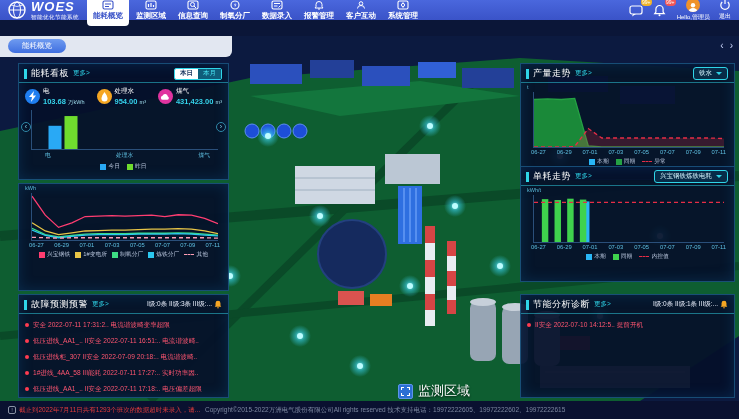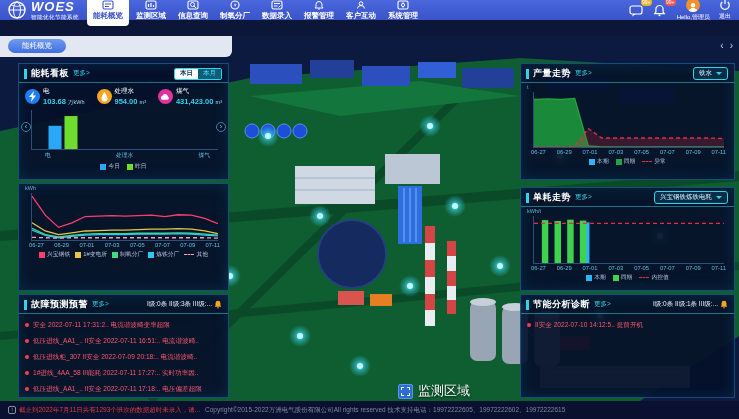--- a/index.html
+++ b/index.html
@@ -47,21 +47,21 @@
   .fs-btn { width:15px; height:15px; background:#2b6fd4; border:1px solid #5d94ea; border-radius:2px;
     display:flex; align-items:center; justify-content:center; cursor:pointer; padding:0; }
   .map-label { color:#fff; font-size:13px; text-shadow:0 1px 2px rgba(0,0,0,.8); }
 
   
   .panel { position:absolute; z-index:10; background:rgba(5,16,42,0.93);
     border:1px solid rgba(47,150,210,0.45); box-shadow:inset 0 0 14px rgba(20,120,190,0.22); }
   .ph { display:flex; align-items:center; gap:4px; padding:3px 6px 2px 5px;
     border-bottom:1px solid rgba(47,213,232,0.5); }
   .accent { width:3px; height:10px; background:#2fd5e8; }
-  .ph h2 { color:#fff; font-size:9px; font-weight:bold; letter-spacing:0.5px; }
+  .ph h2 { color:#fff; font-size:9px; font-weight:normal; letter-spacing:0.5px; }
   .more { color:#2fd5e8; font-size:6.5px; cursor:pointer; }
   .spacer { flex:1; }
   .toggle { display:flex; border:1px solid #2fd5e8; border-radius:2px; overflow:hidden; height:12px; }
   .toggle span { font-size:6.5px; padding:0 5px; display:flex; align-items:center; cursor:pointer; }
   .toggle .on { background:#ffffff; color:#16335e; font-weight:bold; }
   .toggle .off { background:#0f5d7a; color:#49e3f2; }
   .dropdown { height:13px; border:1px solid #2fd5e8; border-radius:3px; background:rgba(10,60,90,.6);
     color:#d6f6ff; font-size:6.5px; display:flex; align-items:center; gap:4px; padding:0 5px; cursor:pointer; }
   .caret { width:0; height:0; border-left:3px solid transparent; border-right:3px solid transparent;
     border-top:3.5px solid #2fd5e8; }
@@ -548,21 +548,21 @@
         <span class="sw" style="background: rgb(37, 162, 68);"></span>
         <span>同期</span>
       </span>
       <span class="lg-item">
         <span class="sw-dash" style="border-top-color: rgb(230, 45, 70);"></span>
         <span>异常</span>
       </span>
     </div>
 </section>
 
-<section class="panel" style="left:520px;top:187px;width:215px;height:104px">
+<section class="panel" style="left:520px;top:166px;width:215px;height:116px">
   <header class="ph">
     <span class="accent"></span>
     <h2>单耗走势</h2>
     <a class="more">更多&gt;</a>
     <span class="spacer"></span>
     <div class="dropdown">
       <span>兴宝钢铁炼铁电耗</span>
       <span class="caret"></span>
     </div>
   </header>

